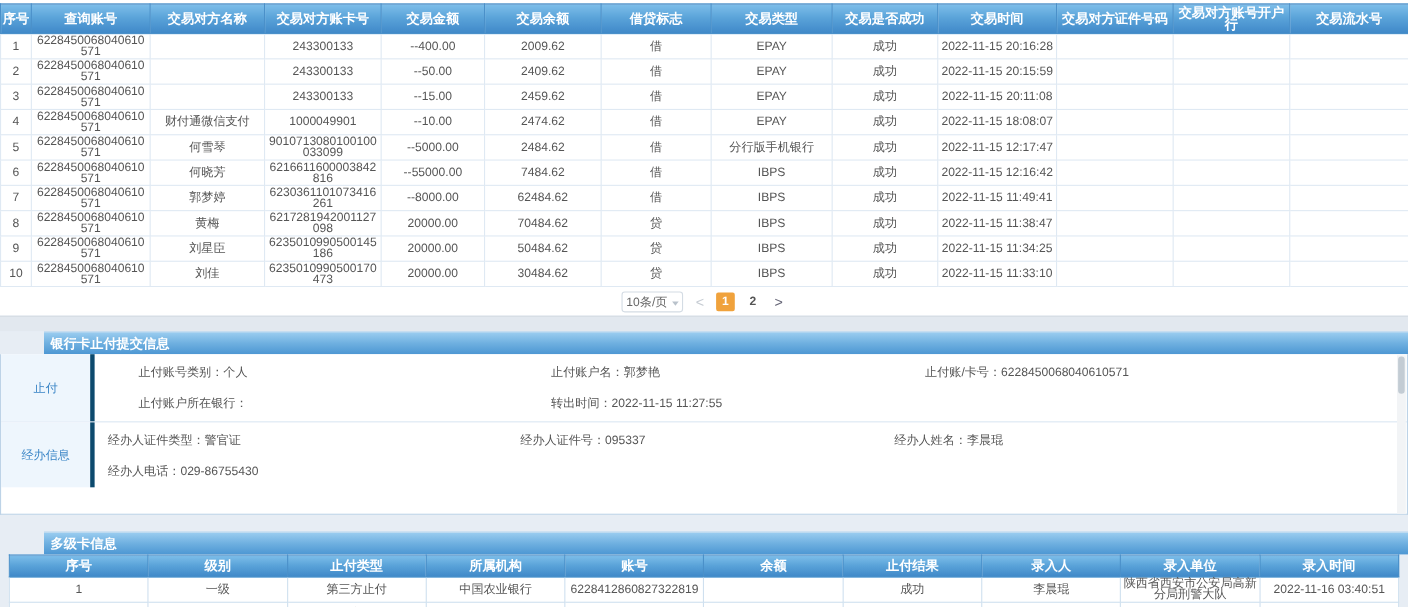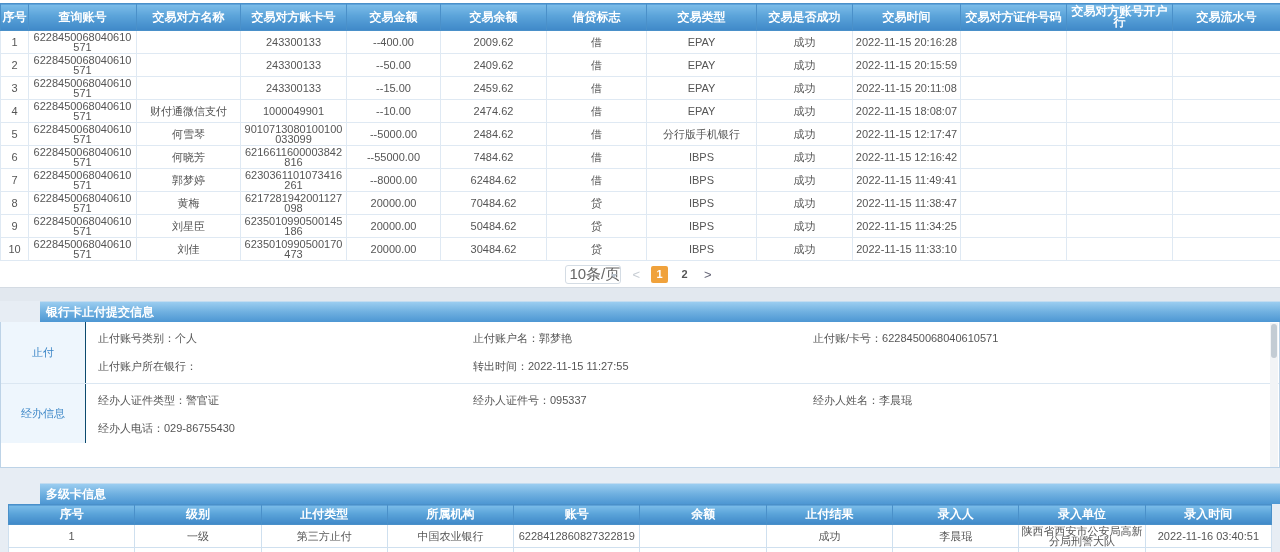--- a/index.html
+++ b/index.html
@@ -40,21 +40,21 @@
   
   .pagination {
     height:26px; background:#fff; display:flex; align-items:center; justify-content:center;
     font-size:11px; color:#666; gap:8px;
   }
   .page-size-select {
     width:56px; height:19px; border:1px solid #d4dce4; border-radius:3px;
     display:inline-flex; align-items:center; padding:0 3px; overflow:hidden;
     position:relative; background:#fff; cursor:pointer; white-space:nowrap;
   }
-  .page-size-text { font-size:15px; color:#666; }
+  .page-size-text { font-size:11px; color:#666; }
   .select-arrow {
     position:absolute; right:3px; top:8px; width:0; height:0;
     border-left:3px solid transparent; border-right:3px solid transparent;
     border-top:4px solid #b9c2cb;
   }
   .page-arrow { font-size:13px; padding:0 3px; cursor:pointer; }
   .page-arrow.prev { color:#c6ccd3; }
   .page-arrow.next { color:#667; }
   .page-num { min-width:17px; height:17px; line-height:17px; text-align:center;
     display:inline-block; cursor:pointer; color:#555; font-weight:bold; }
@@ -71,26 +71,26 @@
     margin-left:40px;
   }
 
   
   .info-box { background:#fff; border:1px solid #bdd3e7; border-top:none; position:relative; height:146px; }
   .info-row { display:flex; }
   .info-row + .info-row { border-top:1px solid #dbe7f2; }
   .info-label {
     width:85px; min-width:85px; background:#eef6fd; color:#3a85c6;
     display:flex; align-items:center; justify-content:center;
-    font-size:11px; border-right:1px solid #0c4a6e;
+    font-size:11px; border-right:4px solid #0c4a6e;
   }
   .info-content { flex:1; padding:9px 14px 7px 12px; }
   .field-grid { display:grid; grid-template-columns:375px 340px 1fr; row-gap:13px; font-size:11px; color:#555; }
   .reason { margin-top:11px; font-size:11px; color:#555; line-height:15px; padding-right:6px; }
-  .stop-row .info-content { padding-bottom:9px; }
+  .stop-row .info-content { padding-bottom:9px;margin-left:28px; }
   .handler-row { min-height:50px; }
   .scrollbar-track {
     position:absolute; right:1px; top:1px; width:8px; height:144px; background:#f2f4f6;
   }
   .scrollbar-thumb { width:6px; height:34px; margin:1px auto 0; background:#c3ccd4; border-radius:3px; }
 
   .gap2 { height:15px; background:#e7edf4; }
 
   
   table.mc { width:1264px; margin:0 8px; border-collapse:collapse; table-layout:fixed; background:#fff; }

